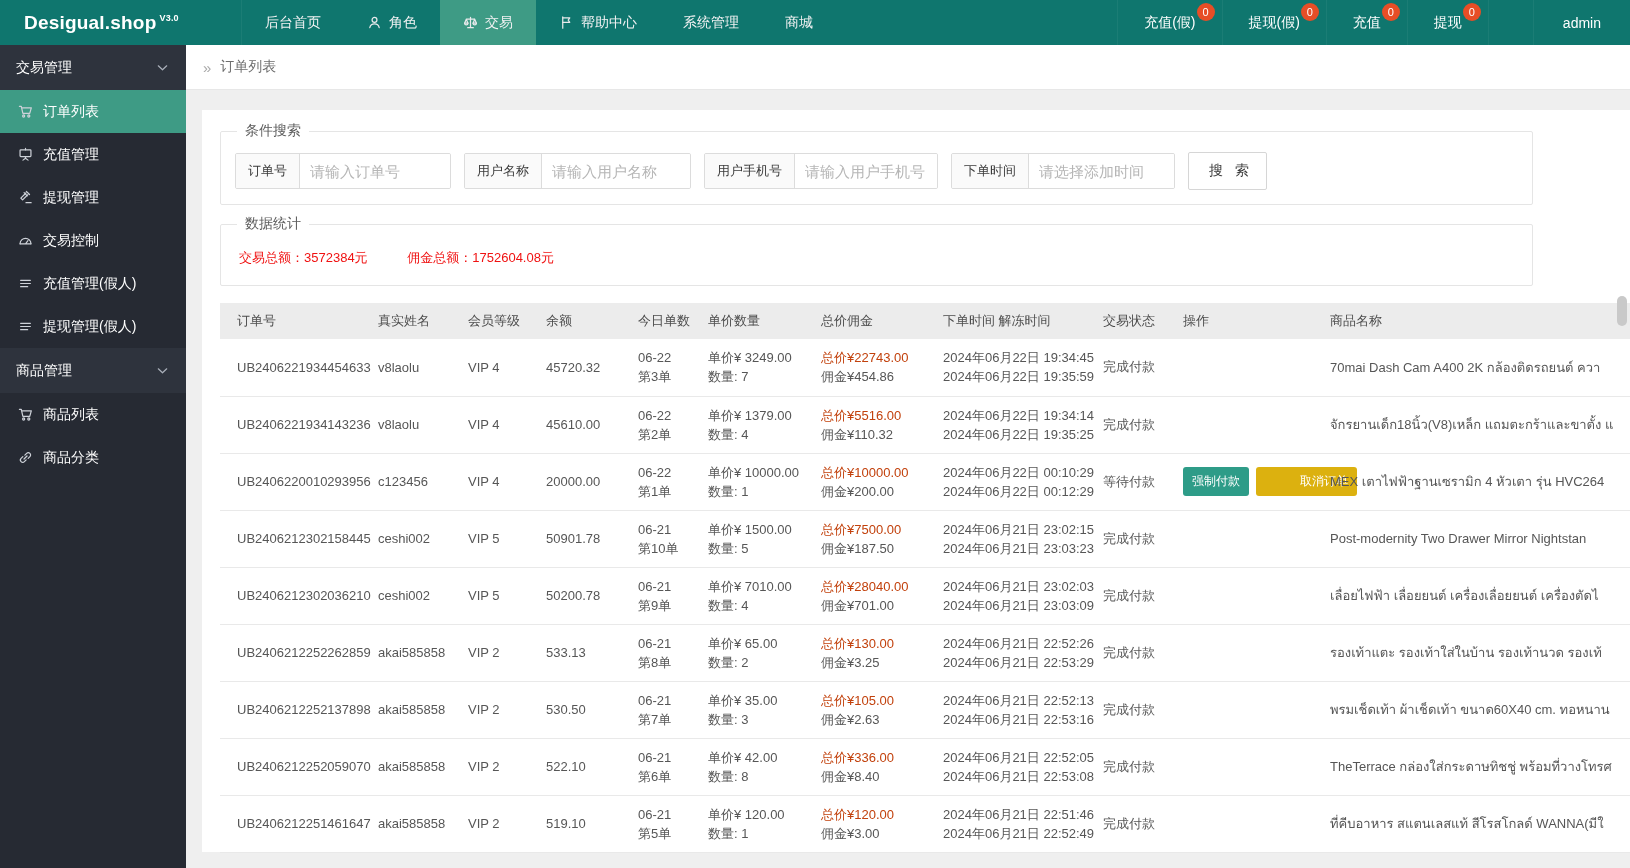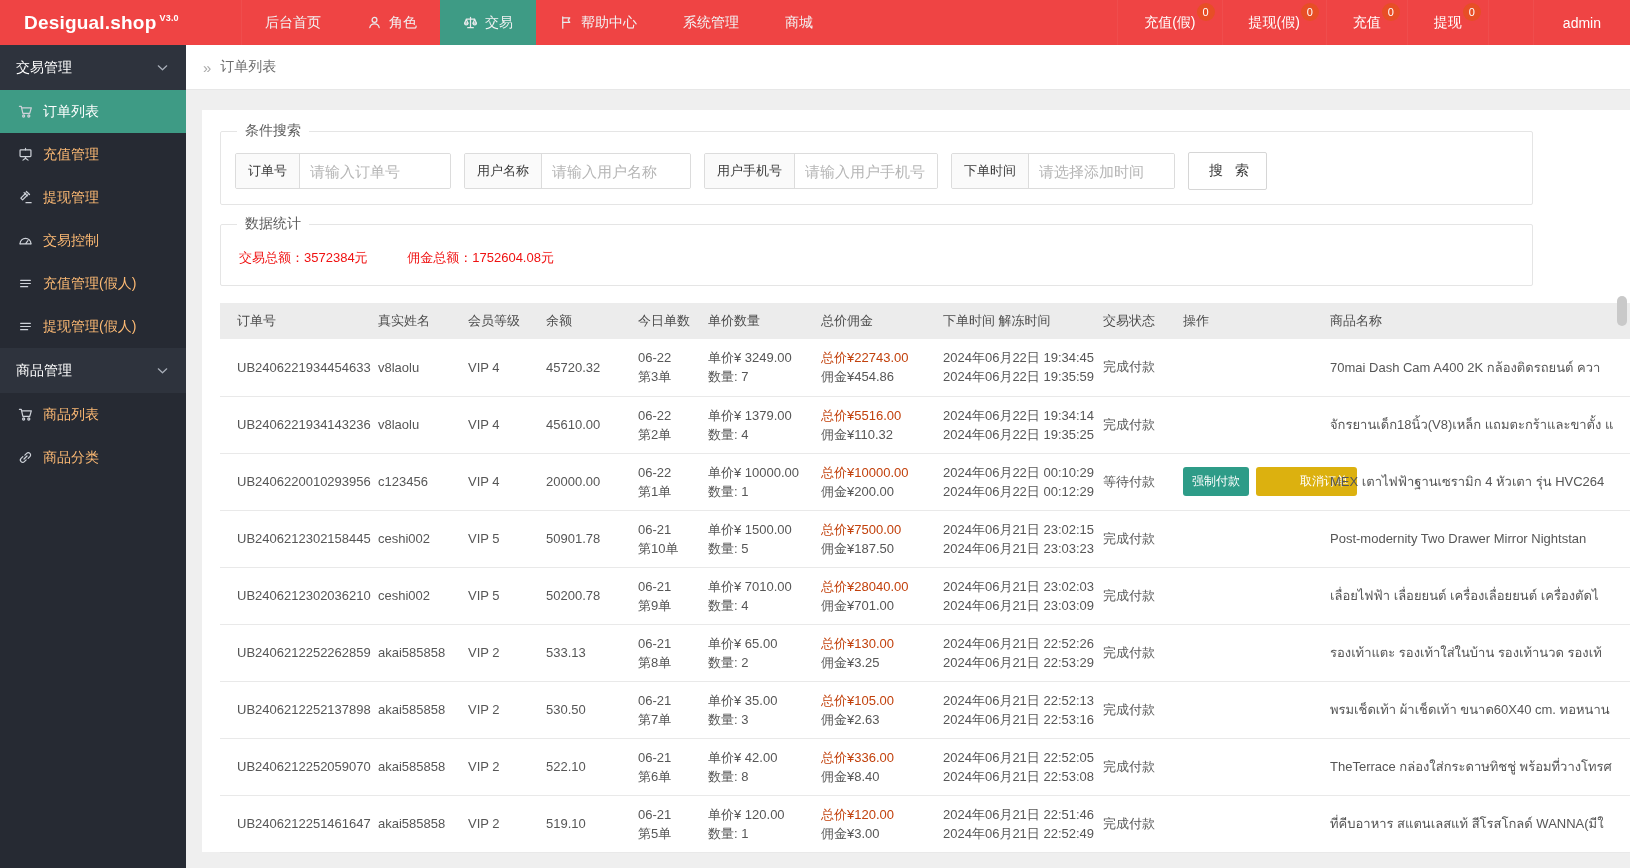--- a/index.html
+++ b/index.html
@@ -6,21 +6,21 @@
   html,body { margin:0; padding:0; }
   body {
     width:1630px; height:868px; overflow:hidden; position:relative;
     font-family:"Liberation Sans","DejaVu Sans",sans-serif;
     background:#efefef; color:#555;
   }
   .ico svg { display:block; }
   
   .topbar {
     position:absolute; top:0; left:0; width:1630px; height:45px;
-    background:#ef4444; color:#fff; display:flex; align-items:stretch; z-index:20;
+    background:#0f766e; color:#fff; display:flex; align-items:stretch; z-index:20;
   }
   .logo {
     width:186px; display:flex; align-items:center; padding-left:24px;
     font-size:19px; font-weight:bold; letter-spacing:.2px; cursor:pointer;
   }
   .logo sup { font-size:9px; font-weight:bold; margin-left:3px; margin-top:-10px; }
   .nav-toggle {
     width:56px; display:flex; align-items:center; justify-content:center; cursor:pointer;
     border-right:1px solid rgba(255,255,255,.05); color:#e8e9ec;
   }
@@ -55,21 +55,21 @@
     position:absolute; top:45px; left:0; width:186px; height:823px;
     background:#262a33; z-index:10;
   }
   .side-group-header {
     height:45px; display:flex; align-items:center; justify-content:space-between;
     padding:11px 16px; background:#2e333d; color:#fff; font-size:14px; cursor:pointer;
   }
   .side-group-header .ico { color:#aab0ba; }
   .side-item {
     height:43px; display:flex; align-items:center; gap:10px; padding:0 14px 0 18px;
-    color:#fdba74; font-size:14px; cursor:pointer; white-space:nowrap;
+    color:#ffffff; font-size:14px; cursor:pointer; white-space:nowrap;
   }
   .side-item .ico { color:#ced2d9; flex:0 0 auto; }
   .side-item.active { background:#3e9b85; color:#fff; }
   
   .main { position:absolute; top:45px; left:186px; width:1444px; height:823px; overflow:hidden; }
   .breadcrumb {
     height:45px; background:#fff; border-bottom:1px solid #e7e7e7;
     display:flex; align-items:center; padding:0 17px; font-size:14px; color:#6d6d6d;
   }
   .breadcrumb .sep { color:#a9a9a9; margin-right:9px; font-size:15px; }

